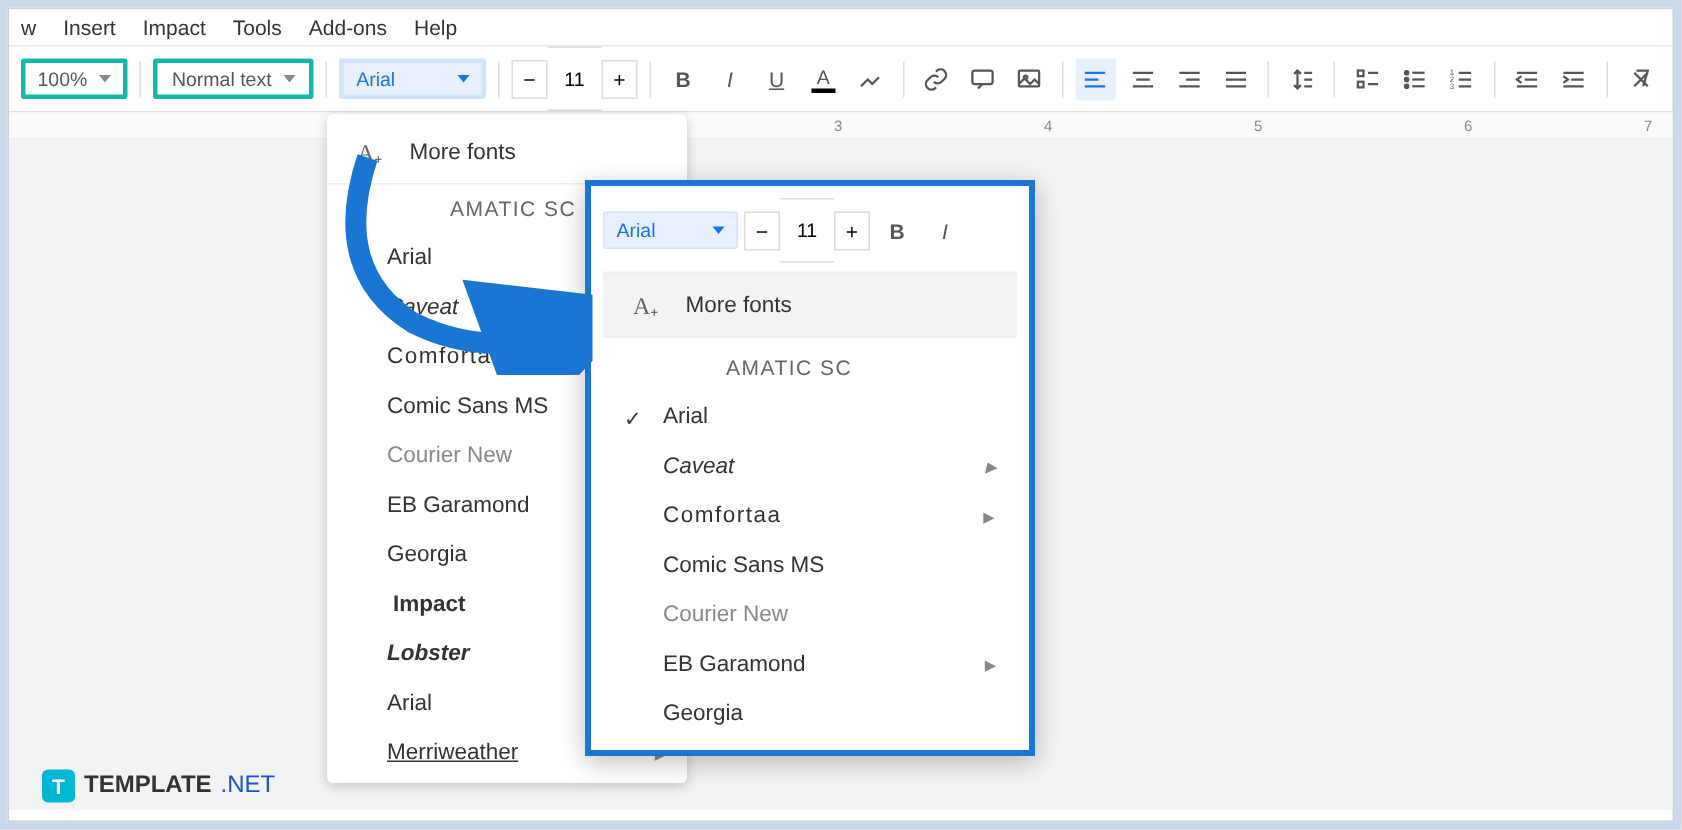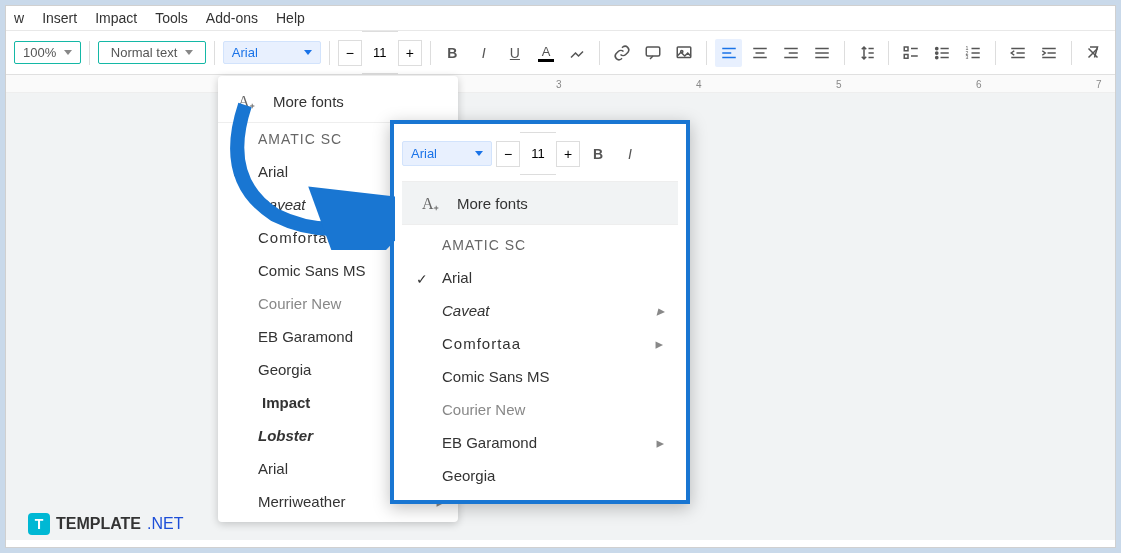--- a/index.html
+++ b/index.html
@@ -2,21 +2,21 @@
 <html><head>
 <meta charset="utf-8">
 <style>
 * { margin: 0; padding: 0; box-sizing: border-box; font-family: Arial, sans-serif; }
 body { background: #c9d9ea; width: 1121px; height: 553px; overflow: hidden; position: relative; }
 .outer { position: absolute; top: 5px; left: 5px; right: 5px; bottom: 5px; background: #fff; border: 1px solid #d0d0d0; }
 .menubar { display: flex; padding: 4px 8px; gap: 18px; font-size: 14px; color: #333; border-bottom: 1px solid #e8e8e8; }
 .menubar span { cursor: pointer; }
 .toolbar { display: flex; align-items: center; padding: 4px 8px; gap: 4px; border-bottom: 1px solid #e0e0e0; height: 44px; }
 .tb-sep { width: 1px; height: 24px; background: #ddd; margin: 0 4px; }
-.tb-dropdown { display: flex; align-items: center; border: 1px solid #14b8a6; border-radius: 2px; padding: 3px 8px; font-size: 13px; color: #555; gap: 8px; cursor: pointer; }
+.tb-dropdown { display: flex; align-items: center; border: 3px solid #14b8a6; border-radius: 2px; padding: 3px 8px; font-size: 13px; color: #555; gap: 8px; cursor: pointer; }
 .tb-dropdown.font { color: #1a73e8; background: #e8f0fe; border-color: #d2e3fc; width: 100px; justify-content: space-between; }
 .caret { width: 0; height: 0; border-left: 4px solid transparent; border-right: 4px solid transparent; border-top: 5px solid #888; }
 .caret.blue { border-top-color: #1a73e8; }
 .size-group { display: flex; align-items: center; }
 .size-btn { width: 24px; height: 26px; border: 1px solid #ddd; background: #fff; font-size: 14px; cursor: pointer; display: flex; align-items: center; justify-content: center; }
 .size-val { width: 36px; height: 43px; border: 1px solid #ddd; border-left: none; border-right: none; text-align: center; font-size: 13px; display: flex; align-items: center; justify-content: center; }
 .tb-btn { width: 28px; height: 28px; display: flex; align-items: center; justify-content: center; font-size: 14px; color: #555; cursor: pointer; border-radius: 2px; }
 .tb-btn.active { background: #e8f0fe; color: #1a73e8; }
 .tb-btn svg { width: 18px; height: 18px; }
 .ruler { height: 18px; background: #fafafa; border-bottom: 1px solid #eee; position: relative; font-size: 10px; color: #888; }
@@ -24,31 +24,31 @@
 .doc-area { background: #f1f3f4; height: calc(100% - 94px); position: relative; }
 
 .font-menu { position: absolute; background: #fff; box-shadow: 0 2px 8px rgba(0,0,0,0.2); border-radius: 4px; padding: 4px 0; z-index: 10; }
 .font-menu.bg { top: 76px; left: 218px; width: 240px; }
 .more-fonts { display: flex; align-items: center; gap: 18px; padding: 10px 20px; font-size: 15px; color: #333; cursor: pointer; border-bottom: 1px solid #eee; }
 .more-fonts.hover { background: #f1f3f4; }
 .aplus { font-family: serif; font-size: 16px; color: #666; }
 .font-item { display: flex; align-items: center; padding: 8px 14px 8px 40px; font-size: 15px; color: #333; cursor: pointer; position: relative; }
 .font-item .check { position: absolute; left: 14px; top: 10px; font-size: 14px; }
 .font-item .sub { position: absolute; right: 14px; color: #888; }
-.amatic { font-size: 14px; font-family: cursive; letter-spacing: 1px; text-transform: uppercase; color: #666; }
+.amatic { font-size: 14px; font-family: cursive; letter-spacing: 1px; text-transform: uppercase; color: #666; margin-left: 42px; }
 .caveat { font-style: italic; font-family: cursive; }
 .comfortaa { letter-spacing: 1px; }
 .comic { font-family: "Comic Sans MS", cursive; }
 .courier { font-family: "Courier New", monospace; color: #888; }
 .ebg { font-family: Georgia, serif; }
 .georgia { font-family: Georgia, serif; }
 .impact { font-weight: bold; font-family: Impact, sans-serif; padding-left: 44px; }
 .lobster { font-style: italic; font-weight: bold; font-family: cursive; }
 .lora { font-family: serif; }
-.merri { font-family: Georgia, serif; }
+.merri { font-family: Georgia, serif; text-decoration: underline; }
 
 .callout { position: absolute; top: 120px; left: 390px; width: 300px; border: 4px solid #1976d2; background: #fff; z-index: 20; padding: 8px; box-shadow: 0 4px 16px rgba(0,0,0,0.25); }
 .callout .toolbar-mini { display: flex; align-items: center; gap: 4px; border-bottom: 1px solid #eee; padding-bottom: 6px; margin-bottom: 0px; }
 .mini-dropdown { display: flex; align-items: center; justify-content: space-between; border: 1px solid #d2e3fc; background: #e8f0fe; border-radius: 2px; padding: 4px 8px; font-size: 13px; color: #1a73e8; width: 90px; cursor: pointer; }
 .callout .font-list { padding-top: 4px; }
 
 .arrow { position: absolute; top: 90px; left: 215px; z-index: 30; pointer-events: none; }
 
 .watermark { position: absolute; bottom: 18px; left: 28px; display: flex; align-items: center; gap: 6px; font-size: 16px; font-weight: bold; color: #333; z-index: 50; }
 .watermark .t-icon { width: 22px; height: 22px; background: #00b8d4; border-radius: 4px; display: flex; align-items: center; justify-content: center; color: #fff; font-size: 14px; font-weight: bold; }

